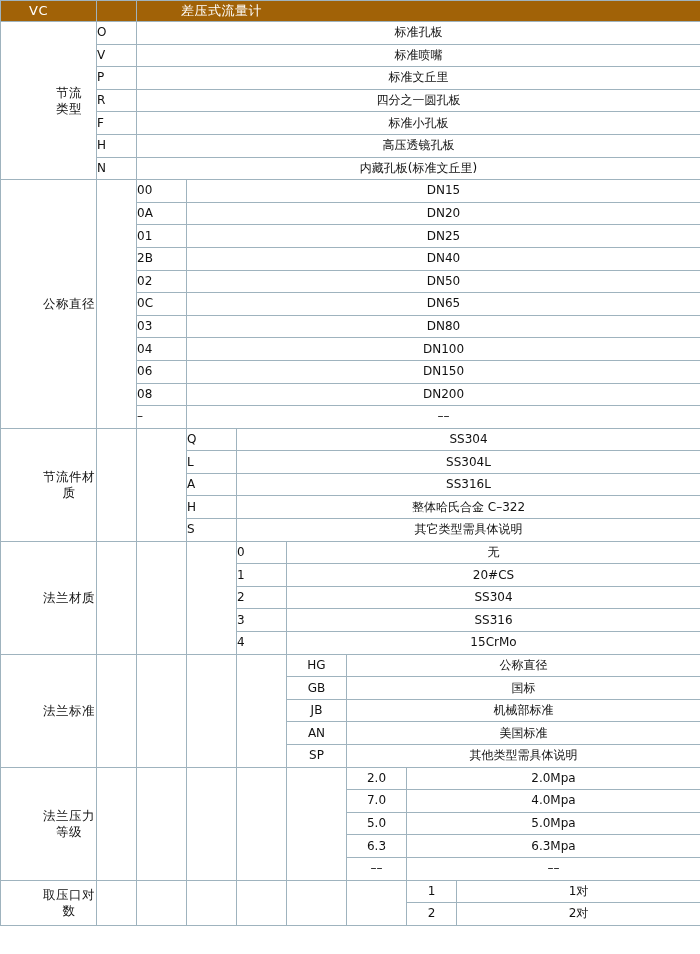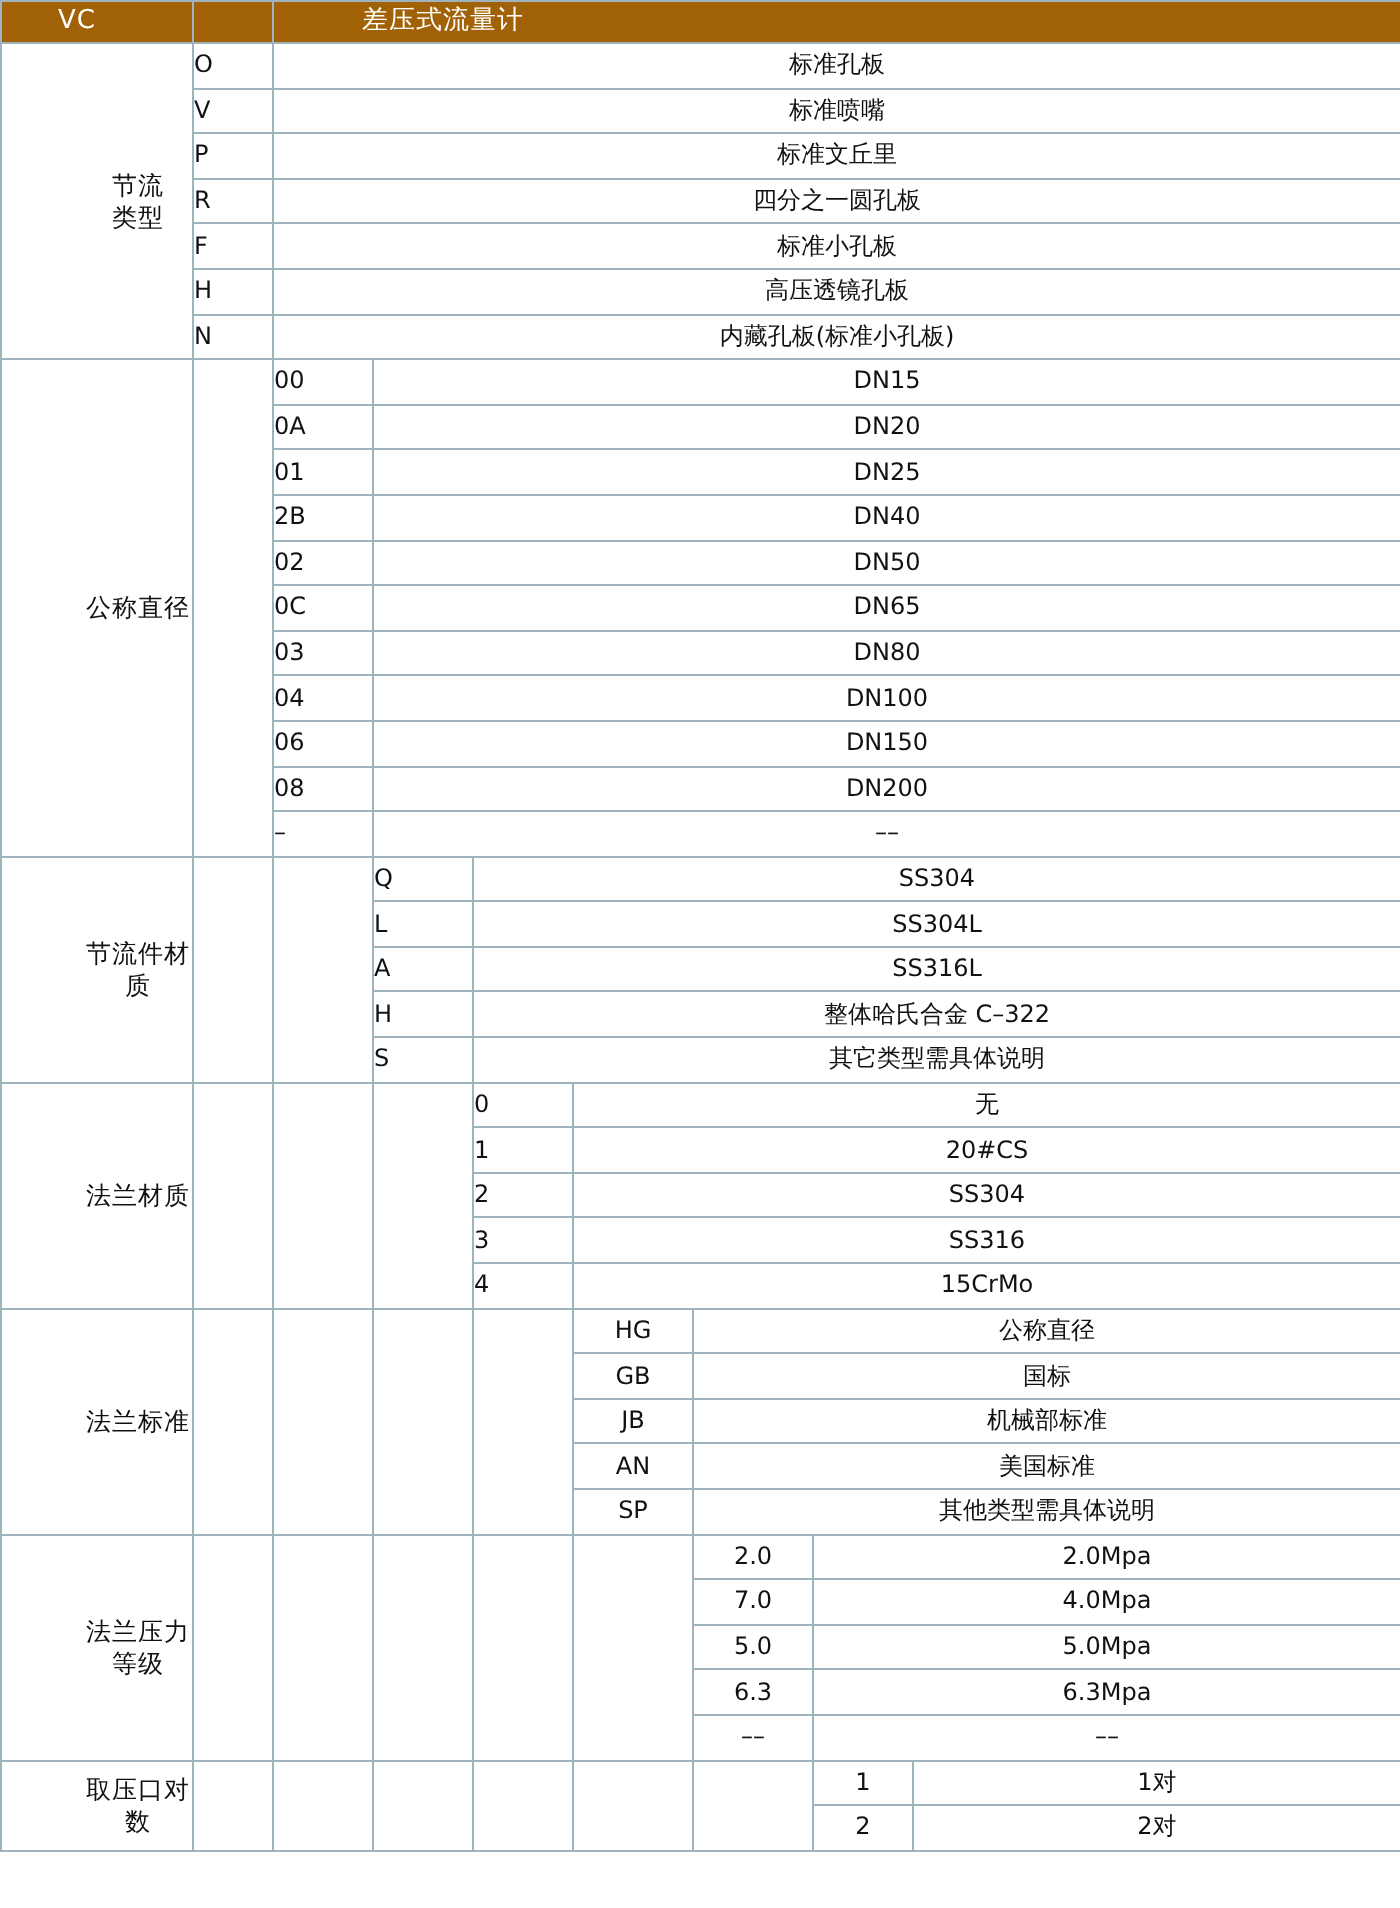--- a/index.html
+++ b/index.html
@@ -115,21 +115,21 @@
       <tr>
         <td class="code">F</td>
         <td class="desc" colspan="7">标准小孔板</td>
       </tr>
       <tr>
         <td class="code">H</td>
         <td class="desc" colspan="7">高压透镜孔板</td>
       </tr>
       <tr>
         <td class="code">N</td>
-        <td class="desc" colspan="7">内藏孔板(标准小孔板)</td>
+        <td class="desc" colspan="7">内藏孔板(标准文丘里)</td>
       </tr>
       <tr>
         <td class="grp" rowspan="11">
           <span class="l">公称直径</span>
         </td>
         <td rowspan="11" class="spacer"></td>
         <td class="code">00</td>
         <td class="desc" colspan="6">DN15</td>
       </tr>
       <tr>

